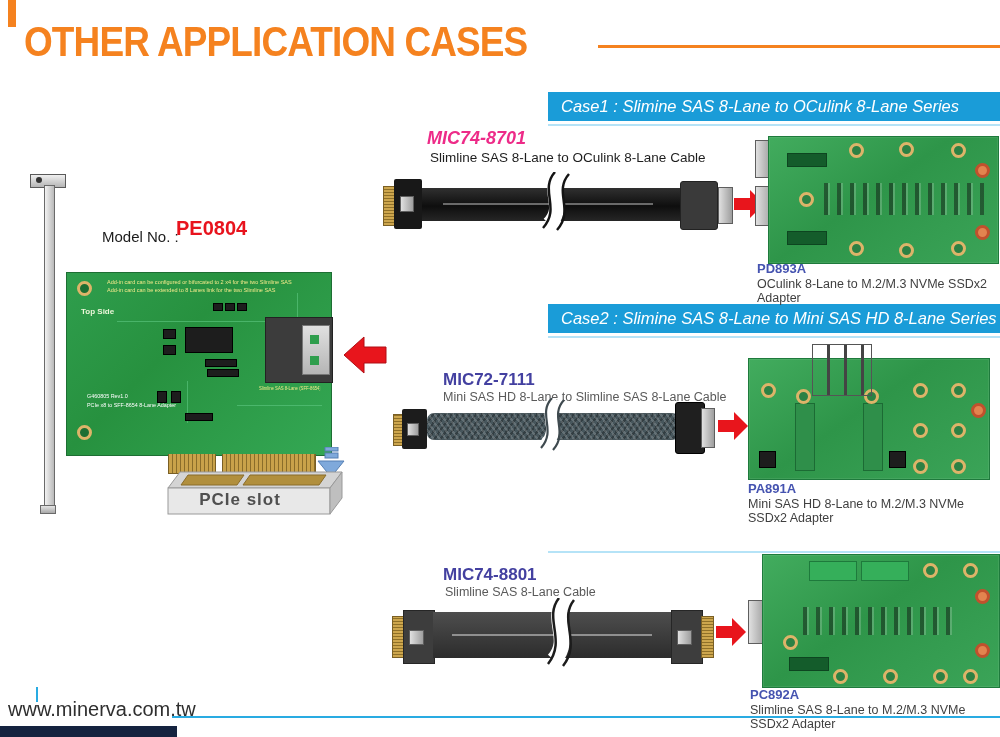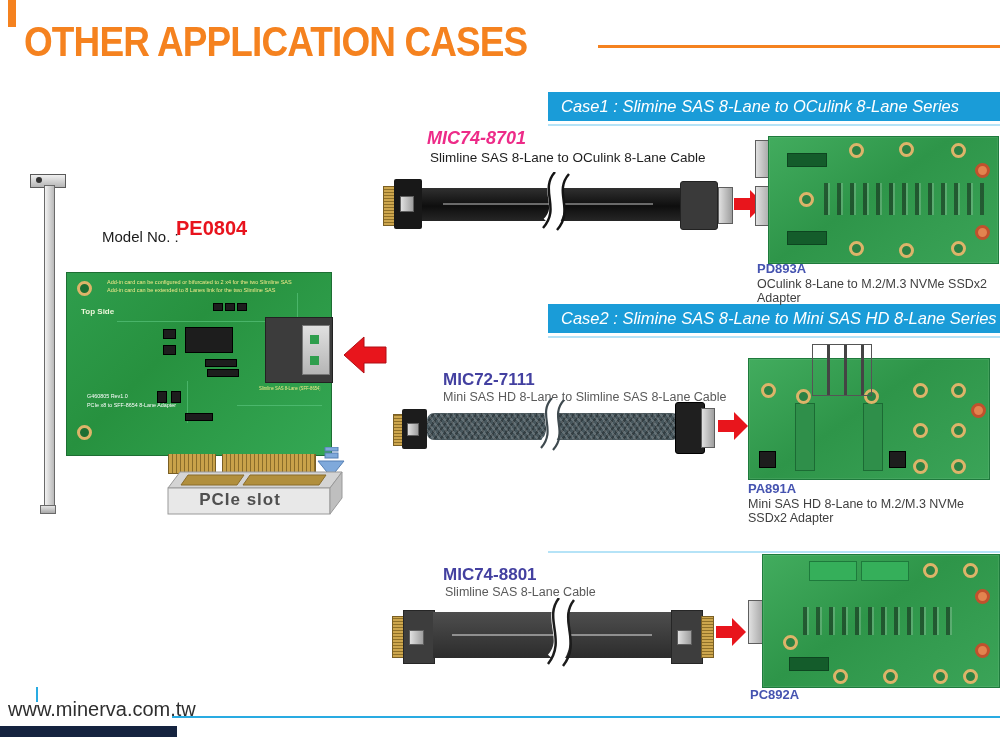--- a/index.html
+++ b/index.html
@@ -253,19 +253,20 @@
       <div class="pad" style="left:20px;top:80px;"></div>
       <div class="pad" style="left:70px;top:114px;"></div>
       <div class="pad" style="left:120px;top:114px;"></div>
       <div class="pad" style="left:170px;top:114px;"></div>
       <div class="pad" style="left:200px;top:114px;"></div>
       <div class="pad pad-o" style="left:212px;top:34px;"></div>
       <div class="pad pad-o" style="left:212px;top:88px;"></div>
     </div>
   </div>
   <div class="abs adapter-model" style="left:750px;top:687px;">PC892A</div>
+  <div class="abs adapter-desc" style="left:750px;top:703px;">Slimline SAS 8-Lane to M.2/M.3 NVMe SSDx2 Adapter</div>
 
   <div class="abs footer-tick"></div>
   <div class="abs footer-site">www.minerva.com.tw</div>
   <div class="abs footer-line"></div>
   <div class="abs footer-bar"></div>
 
 </div>
 
 </body></html>

